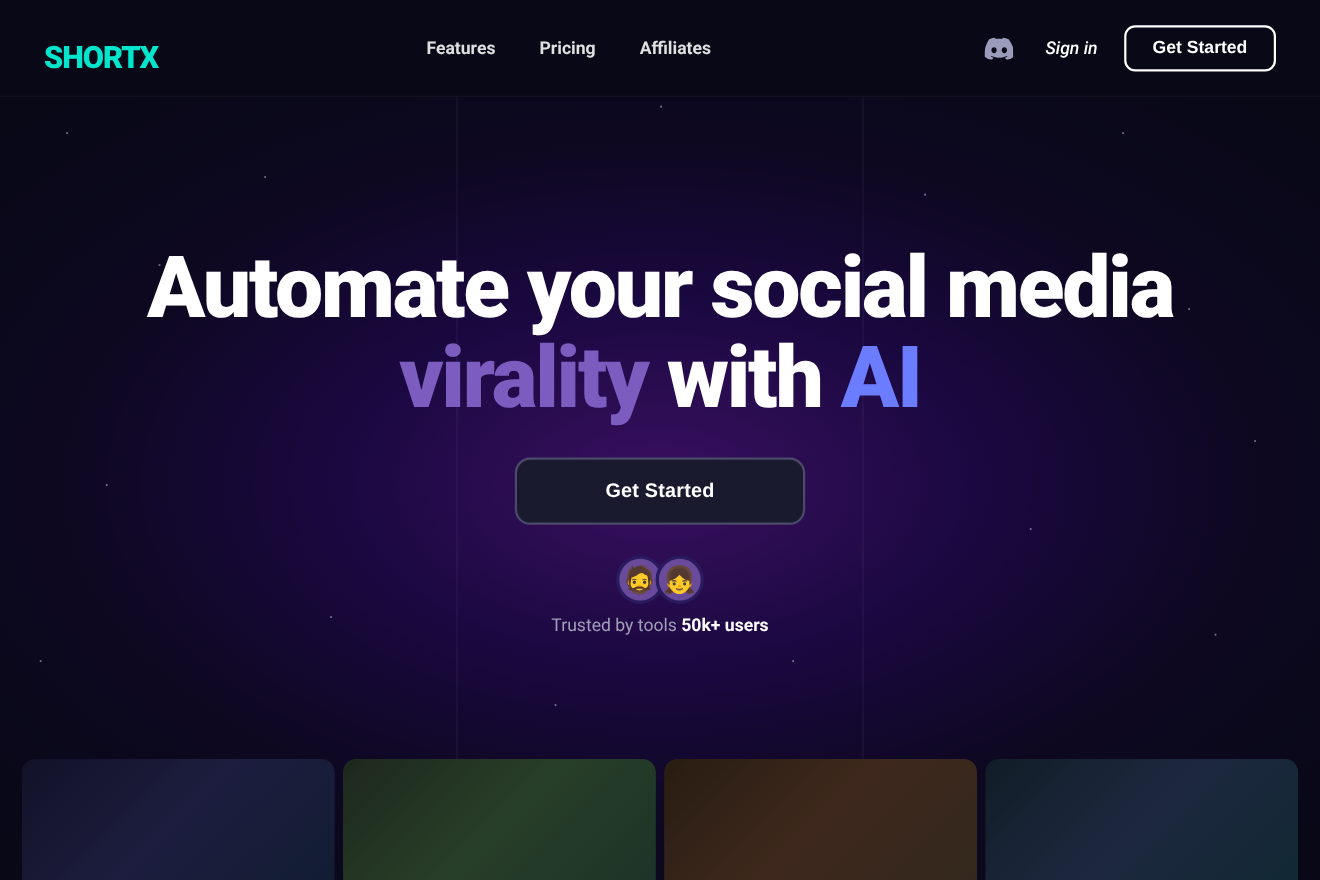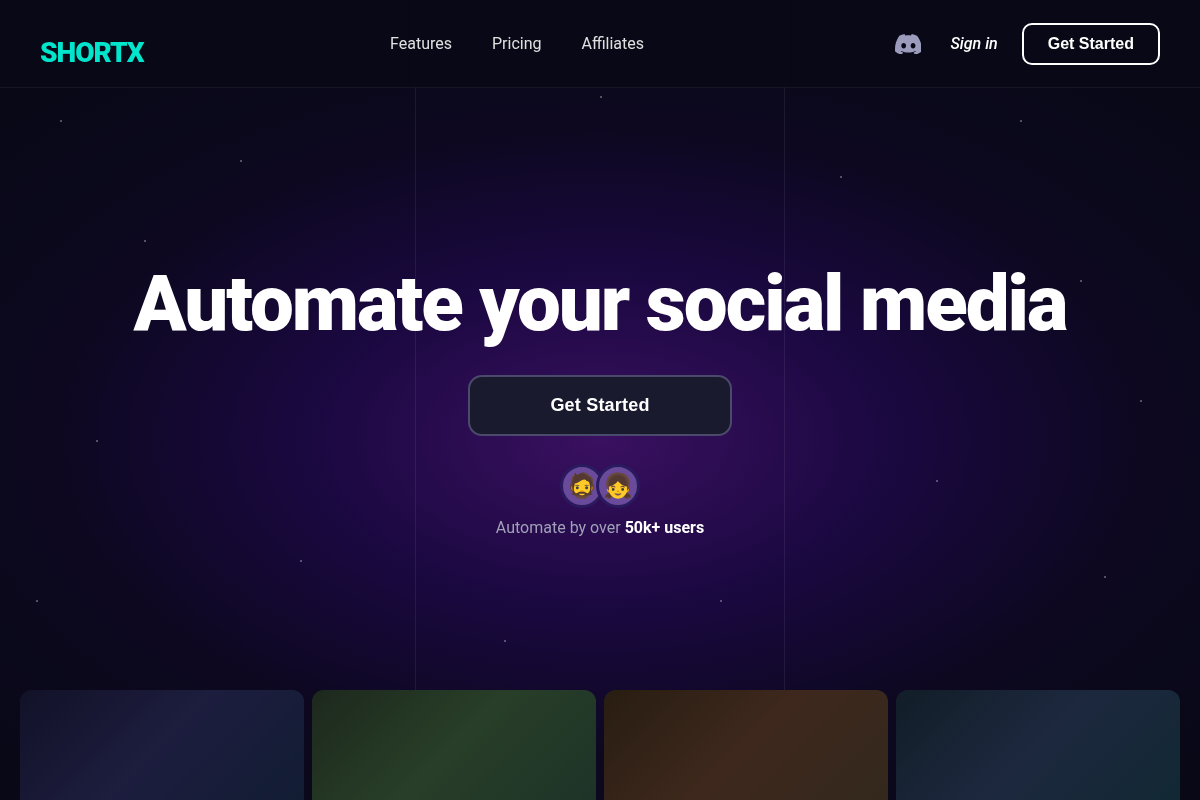--- a/index.html
+++ b/index.html
@@ -43,21 +43,21 @@
 
     .nav-links {
       display: flex;
       align-items: center;
       gap: 40px;
     }
 
     .nav-link {
       color: #e0e0e0;
       font-size: 16px;
-      font-weight: 400;
+      font-weight: 700;
       text-decoration: none;
       cursor: pointer;
     }
 
     .nav-right {
       display: flex;
       align-items: center;
       gap: 24px;
     }
 
@@ -326,36 +326,43 @@
     <div class="star" style="left:92%;top:72%"></div>
     <div class="star" style="left:50%;top:12%"></div>
     <div class="star" style="left:42%;top:80%"></div>
     <div class="star" style="left:60%;top:75%"></div>
   </div>
 
   <div class="hero-content">
     <h1>
       <span class="hero-title">Automate your social media</span>
       <br>
+      <span class="hero-title-line2">
+        <span class="virality-text">virality</span>
+        <span class="with-text"> </span>
+        <span class="with-text">with</span>
+        <span class="with-text"> </span>
+        <span class="ai-text">AI</span>
+      </span>
     </h1>
 
 
     <button class="get-started-hero-btn">Get Started</button>
 
     <div class="trust-section">
       <div class="trust-avatars">
         <div class="avatar-circle">
           <span>🧔</span>
         </div>
         <div class="avatar-circle">
           <span>👧</span>
         </div>
       </div>
       <p class="trust-text">
-        <span>Automate by over </span><strong>50k+ users</strong>
+        <span>Trusted by tools </span><strong>50k+ users</strong>
       </p>
     </div>
   </div>
 
   <div class="thumbnails-row">
     <div class="thumb thumb-1"></div>
     <div class="thumb thumb-2"></div>
     <div class="thumb thumb-3"></div>
     <div class="thumb thumb-4"></div>
   </div>

